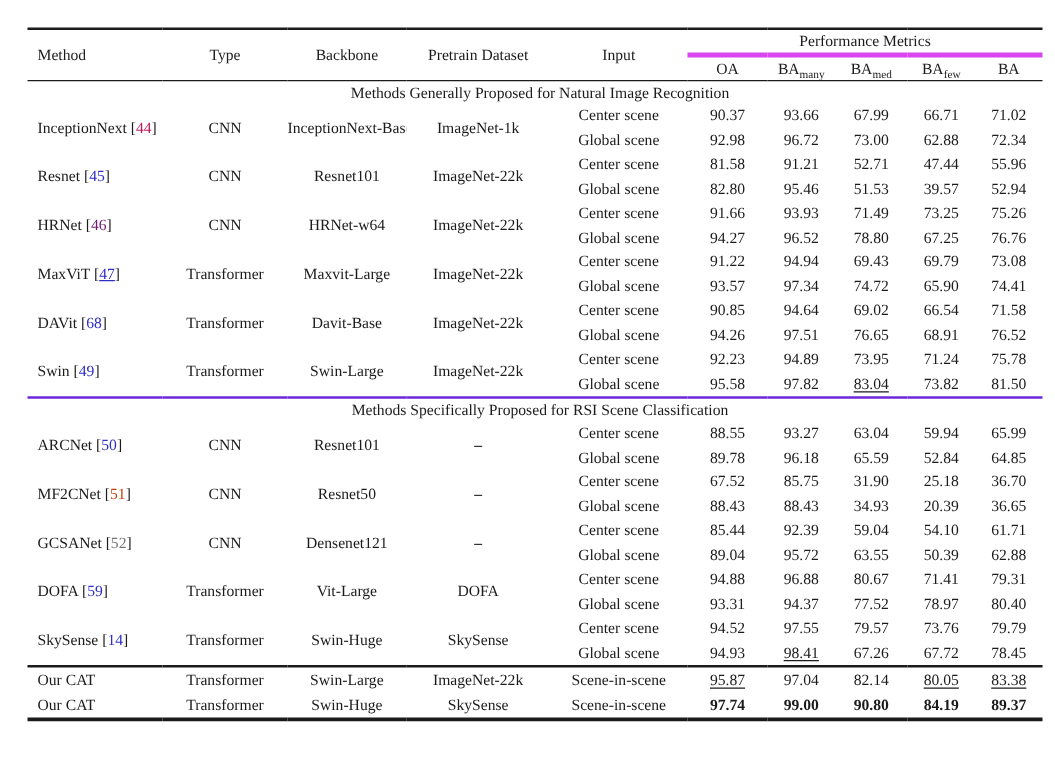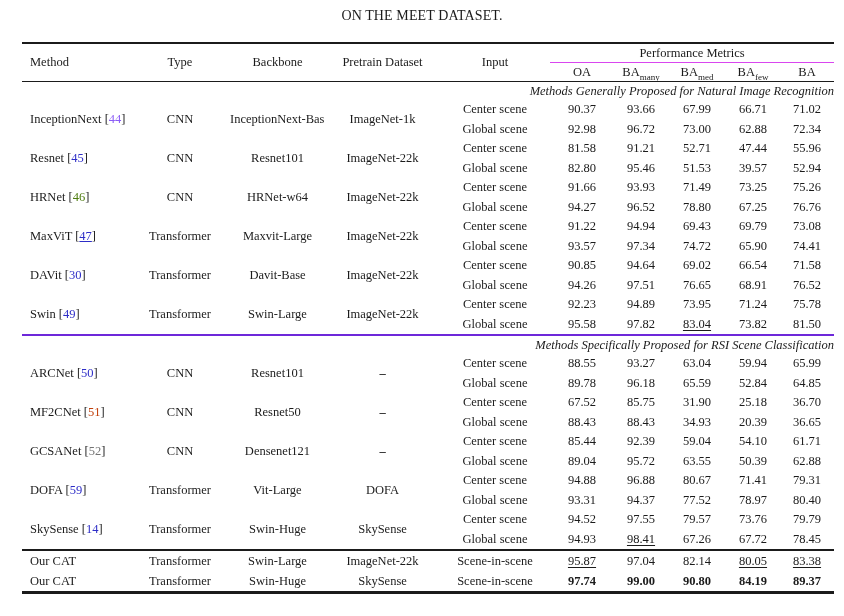--- a/index.html
+++ b/index.html
@@ -18,35 +18,34 @@
     font-size:12.5px;
   }
   th, td {
     font-weight:normal; padding:0; text-align:center;
     vertical-align:middle; height:19.5px; line-height:13px;
     white-space:nowrap; overflow:hidden;
   }
   thead th { height:18px; }
   .left { text-align:left; padding-left:8px; }
   .th-col, .th-metric { border-bottom:1.5px solid #1b1b1b; }
-  .th-group { border-bottom:1px solid #d946ef; }
-  .heading-cell { font-style:italic; text-align:right; padding-left:8px; height:18px; }
+  .th-group { border-bottom:4px solid #d946ef; }
+  .heading-cell { text-align:center; padding-left:8px; height:18px; }
   .section-start td { border-top:2px solid #6d28d9; }
   tfoot td { height:20px; }
   tfoot tr:first-child td { border-top:2px solid #1b1b1b; }
   .ul { text-decoration:underline; text-underline-offset:2px; }
   .b  { font-weight:bold; }
   .dash { font-weight:bold; }
   sub { font-size:9px; line-height:0; }
 </style>
 </head>
 <body>
 
 <div class="title-block">
-  <div class="title-line">ON THE MEET DATASET.</div>
 </div>
 
 <table>
   <colgroup>
     <col style="width:108px">
       <col style="width:100px">
       <col style="width:95px">
     <col style="width:115px">
       <col style="width:110px">
       <col style="width:64px">
@@ -70,21 +69,21 @@
         <th class="th-metric">BA<sub>med</sub></th>
         <th class="th-metric">BA<sub>few</sub></th>
         <th class="th-metric">BA</th>
       </tr>
   </thead>
   <tbody>
       <tr>
         <td colspan="10" class="heading-cell">Methods Generally Proposed for Natural Image Recognition</td>
       </tr>
       <tr>
-        <td rowspan="2" class="left">InceptionNext [<span style="color: #8b5cf6;">44</span>]</td>
+        <td rowspan="2" class="left">InceptionNext [<span style="color: #be185d;">44</span>]</td>
         <td rowspan="2">CNN</td>
         <td rowspan="2">InceptionNext-Base</td>
         <td rowspan="2">ImageNet-1k</td>
         <td>Center scene</td>
         <td>90.37</td>
         <td>93.66</td>
         <td>67.99</td>
         <td>66.71</td>
         <td>71.02</td>
       </tr>
@@ -110,21 +109,21 @@
       </tr>
       <tr>
         <td>Global scene</td>
         <td>82.80</td>
         <td>95.46</td>
         <td>51.53</td>
         <td>39.57</td>
         <td>52.94</td>
       </tr>
       <tr>
-        <td rowspan="2" class="left">HRNet [<span style="color: #4d7c0f;">46</span>]</td>
+        <td rowspan="2" class="left">HRNet [<span style="color: #701a75;">46</span>]</td>
         <td rowspan="2">CNN</td>
         <td rowspan="2">HRNet-w64</td>
         <td rowspan="2">ImageNet-22k</td>
         <td>Center scene</td>
         <td>91.66</td>
         <td>93.93</td>
         <td>71.49</td>
         <td>73.25</td>
         <td>75.26</td>
       </tr>
@@ -150,21 +149,21 @@
       </tr>
       <tr>
         <td>Global scene</td>
         <td>93.57</td>
         <td>97.34</td>
         <td>74.72</td>
         <td>65.90</td>
         <td>74.41</td>
       </tr>
       <tr>
-        <td rowspan="2" class="left">DAVit [<span style="color: rgb(45, 45, 199);">30</span>]</td>
+        <td rowspan="2" class="left">DAVit [<span style="color: rgb(45, 45, 199);">68</span>]</td>
         <td rowspan="2">Transformer</td>
         <td rowspan="2">Davit-Base</td>
         <td rowspan="2">ImageNet-22k</td>
         <td>Center scene</td>
         <td>90.85</td>
         <td>94.64</td>
         <td>69.02</td>
         <td>66.54</td>
         <td>71.58</td>
       </tr>

